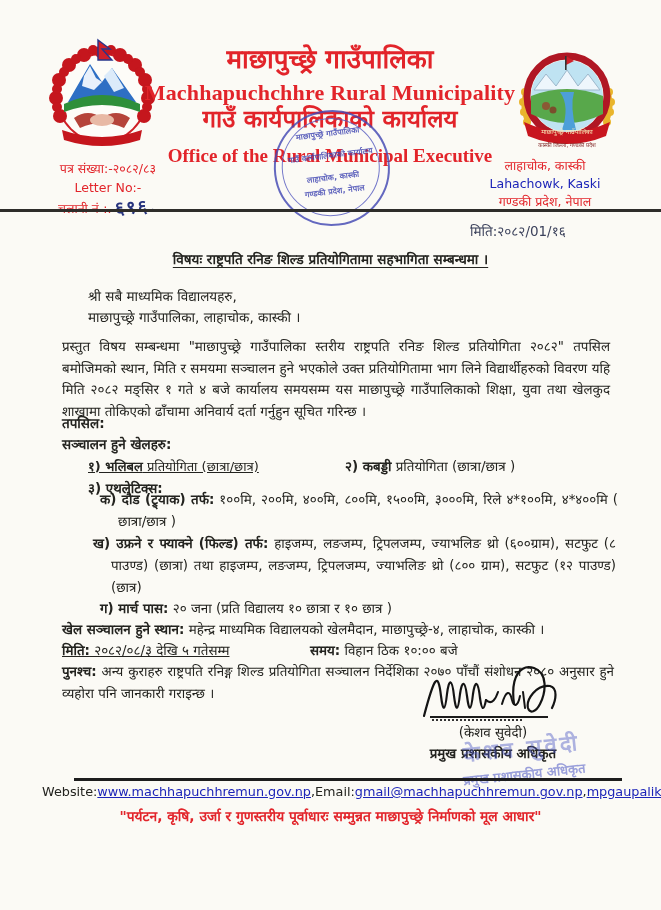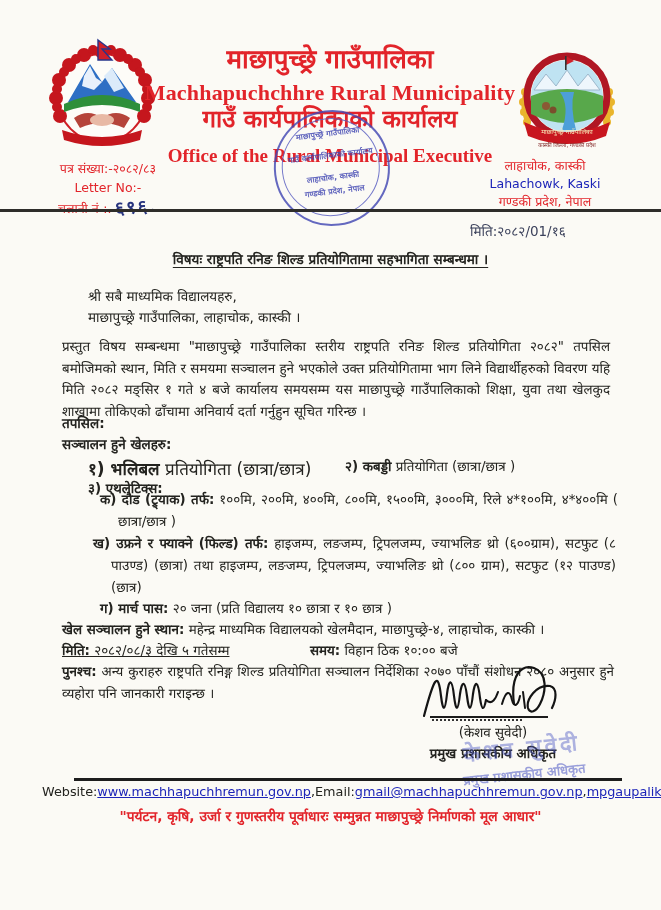--- a/index.html
+++ b/index.html
@@ -27,21 +27,21 @@
     display:inline-block;color:#27347e;font-size:18px;font-weight:bold;
     transform:rotate(-4deg);letter-spacing:2px;font-family:"DejaVu Serif",serif;
   }
   .rule-top{left:0;top:209px;width:661px;height:3px;background:#2e2d2a;}
   .date-top{left:470px;top:222px;font-size:13.5px;color:#3c425c;}
   .subject{left:0;top:250px;width:661px;font-size:13.5px;font-weight:bold;text-decoration:underline;text-underline-offset:3px;}
   .recipient{left:88px;top:286px;font-size:13.5px;line-height:21px;}
   .para{left:62px;top:336px;width:548px;font-size:13.4px;line-height:21.5px;text-align:justify;}
   .tapasil{left:62px;top:414px;font-size:13.5px;font-weight:bold;}
   .games-h{left:62px;top:435px;font-size:13.5px;font-weight:bold;}
-  .ev-left{left:88px;top:457px;font-size:17px;}
+  .ev-left{left:88px;top:457px;font-size:13px;text-decoration:underline;}
   .ev-right{left:345px;top:457px;font-size:13.4px;}
   .ev-3{left:88px;top:479px;font-size:13.4px;font-weight:bold;}
   .sub{font-size:13.4px;line-height:22px;text-align:justify;}
   .sub-ka{left:100px;top:489px;width:500px;padding-left:18px;text-indent:-18px;}
   .sub-kha{left:93px;top:533px;width:505px;padding-left:18px;text-indent:-18px;}
   .sub-ga{left:100px;top:598px;width:500px;}
   .venue{left:62px;top:620px;width:560px;font-size:13.4px;}
   .dt-row{left:62px;top:641px;width:560px;font-size:13.4px;text-decoration:underline;}
   .dt-time{position:absolute;left:248px;top:0;}
   .punas{left:62px;top:661px;width:552px;font-size:13.4px;line-height:21.5px;text-align:justify;}

